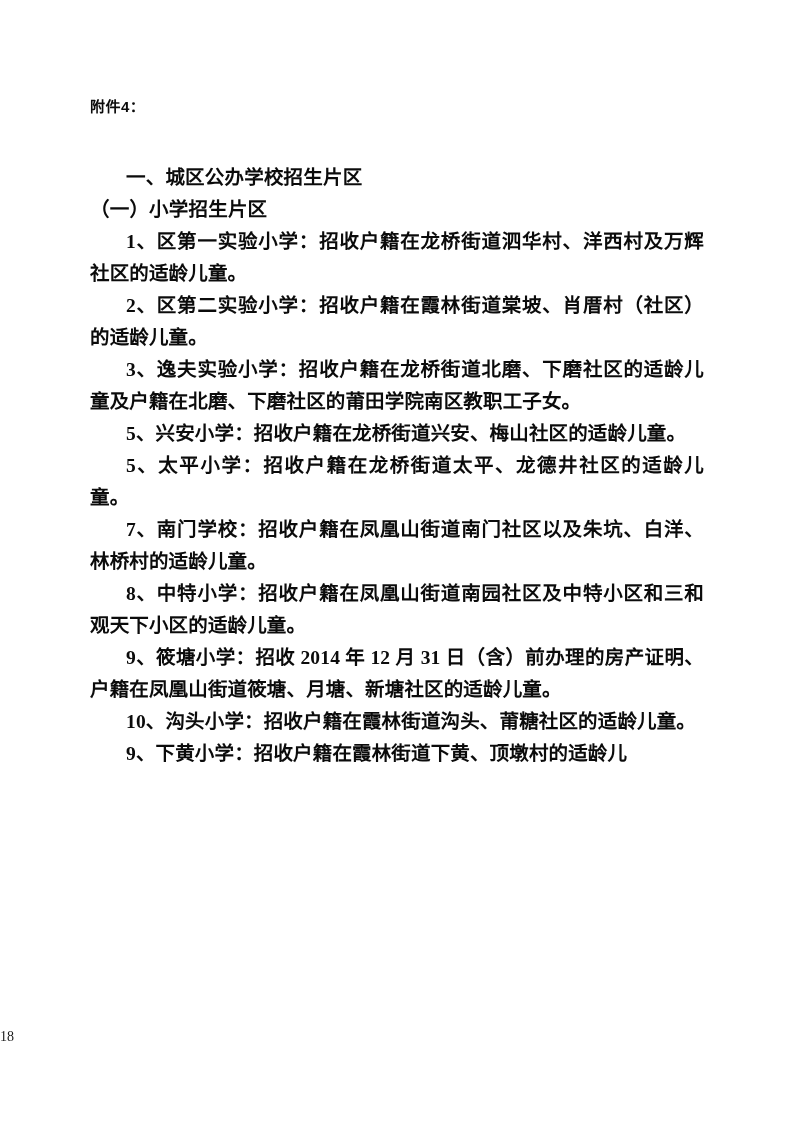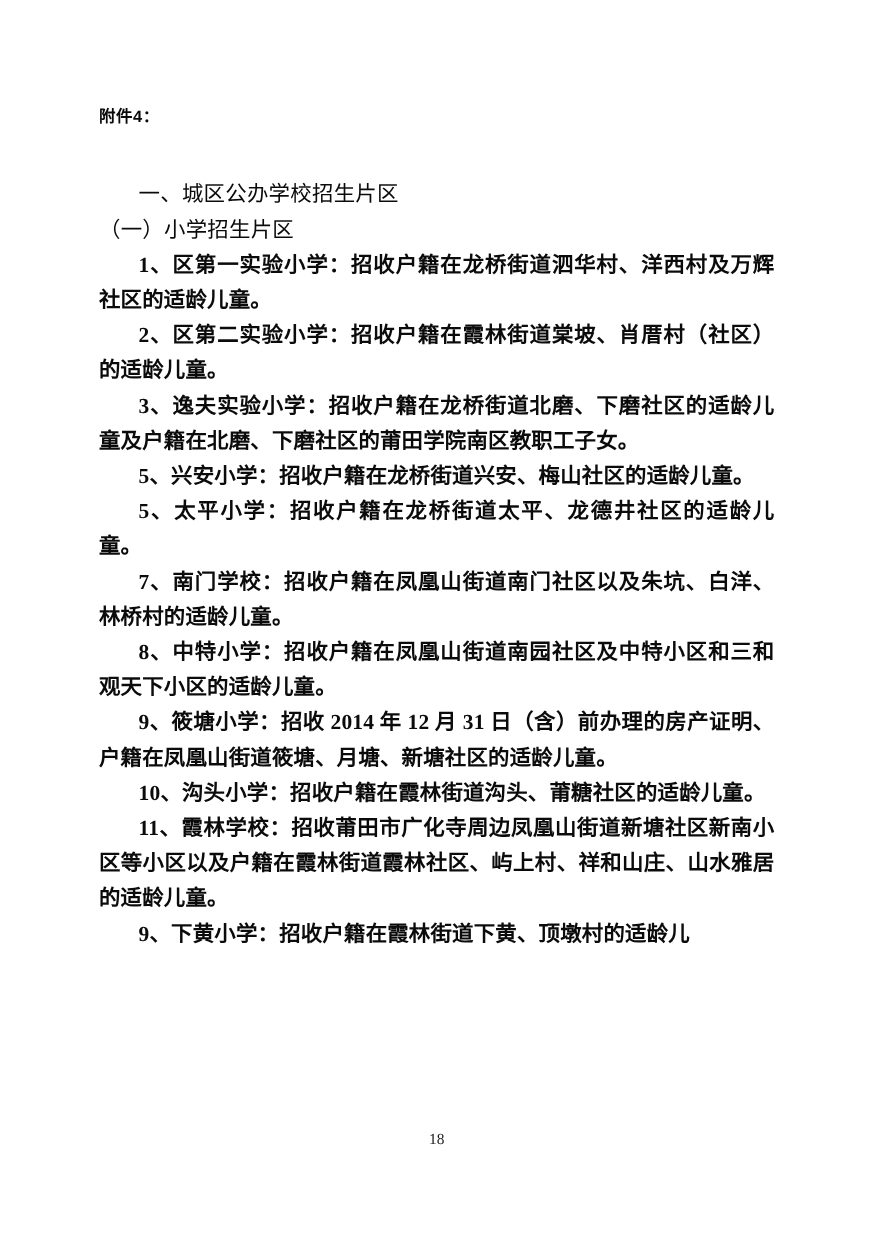--- a/index.html
+++ b/index.html
@@ -51,21 +51,21 @@
   .doc-title .t-line { display: block; }
   .doc-title .t-line2 { padding-left: 0; }
 
   
   .title-gap { height: 34px; }
 
   
   .heading-1,
   .heading-2 {
     font-family: "Liberation Serif", "DejaVu Serif", serif;
-    font-weight: normal;
+    font-weight: bold;
     font-size: 19.5px;
     line-height: 32px;
     margin: 0;
     letter-spacing: 0.2px;
   }
   .heading-1 { text-indent: 36px; }
   .heading-2 { text-indent: 0px; }
 
   
   .para {
@@ -84,21 +84,20 @@
     white-space: nowrap;
     overflow: hidden;
   }
 
   
   .page-number {
     position: absolute;
     left: 0;
     right: 0;
     top: 1028px;
-    text-align: center;
     font-family: "Liberation Serif", "DejaVu Serif", serif;
     font-size: 14px;
     line-height: 18px;
     color: #1a1a1a;
   }
 </style>
 </head>
 <body>
 
 <div class="page">
@@ -116,20 +115,19 @@
 
     <p class="para">1、区第一实验小学：招收户籍在龙桥街道泗华村、洋西村及万辉社区的适龄儿童。</p>
     <p class="para">2、区第二实验小学：招收户籍在霞林街道棠坡、肖厝村（社区）的适龄儿童。</p>
     <p class="para">3、逸夫实验小学：招收户籍在龙桥街道北磨、下磨社区的适龄儿童及户籍在北磨、下磨社区的莆田学院南区教职工子女。</p>
     <p class="para">5、兴安小学：招收户籍在龙桥街道兴安、梅山社区的适龄儿童。</p>
     <p class="para">5、太平小学：招收户籍在龙桥街道太平、龙德井社区的适龄儿童。</p>
     <p class="para">7、南门学校：招收户籍在凤凰山街道南门社区以及朱坑、白洋、林桥村的适龄儿童。</p>
     <p class="para">8、中特小学：招收户籍在凤凰山街道南园社区及中特小区和三和观天下小区的适龄儿童。</p>
     <p class="para">9、筱塘小学：招收 2014 年 12 月 31 日（含）前办理的房产证明、户籍在凤凰山街道筱塘、月塘、新塘社区的适龄儿童。</p>
     <p class="para">10、沟头小学：招收户籍在霞林街道沟头、莆糖社区的适龄儿童。</p>
-    <p class="para">11、霞林学校：招收莆田市广化寺周边凤凰山街道新塘社区新南小区等小区以及户籍在霞林街道霞林社区、屿上村、祥和山庄、山水雅居的适龄儿童。</p>
     <p class="para last-clipped">9、下黄小学：招收户籍在霞林街道下黄、顶墩村的适龄儿</p>
 
   </div>
 
   <div class="page-number">18</div>
 
 </div>
 
 </body></html>

